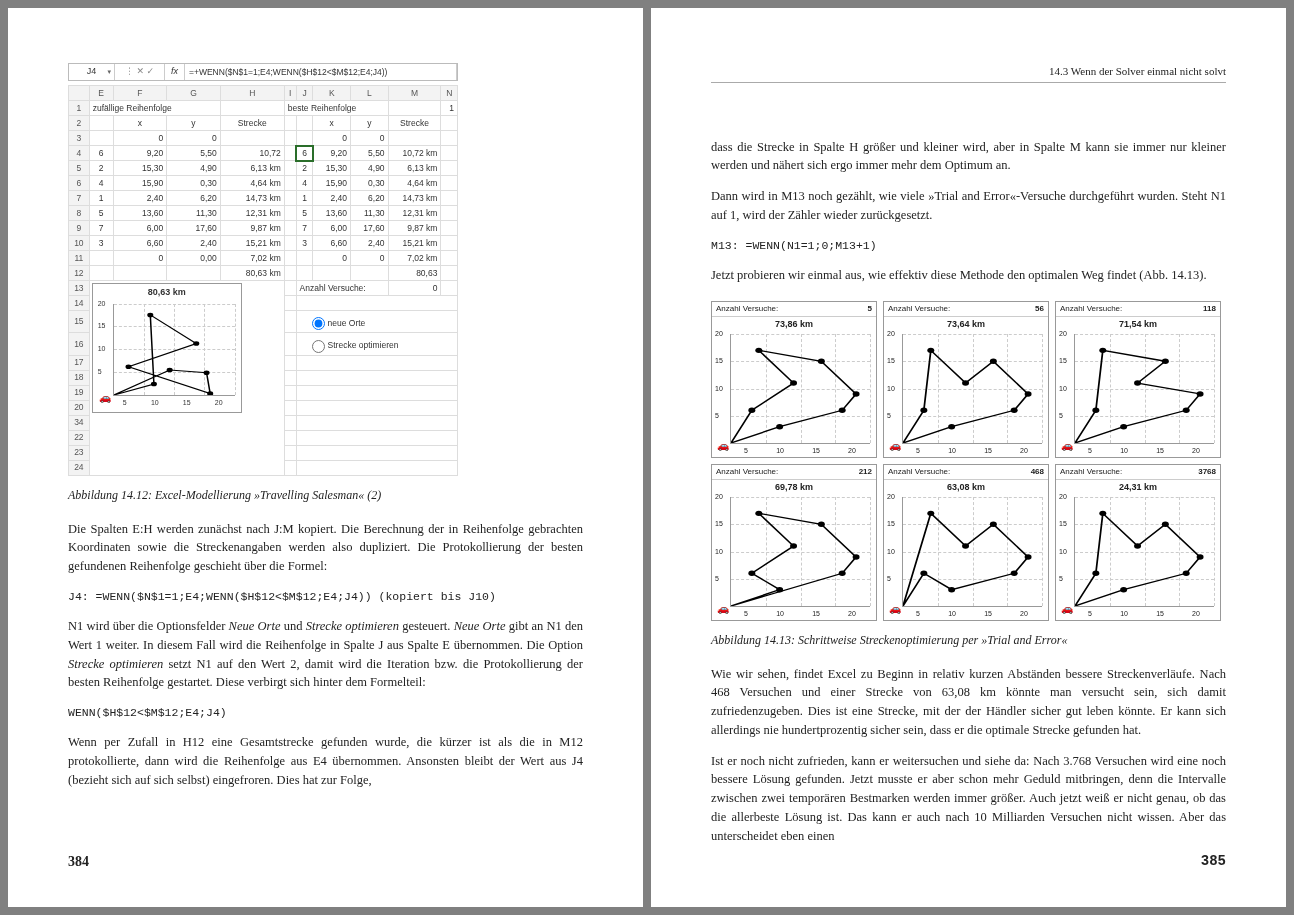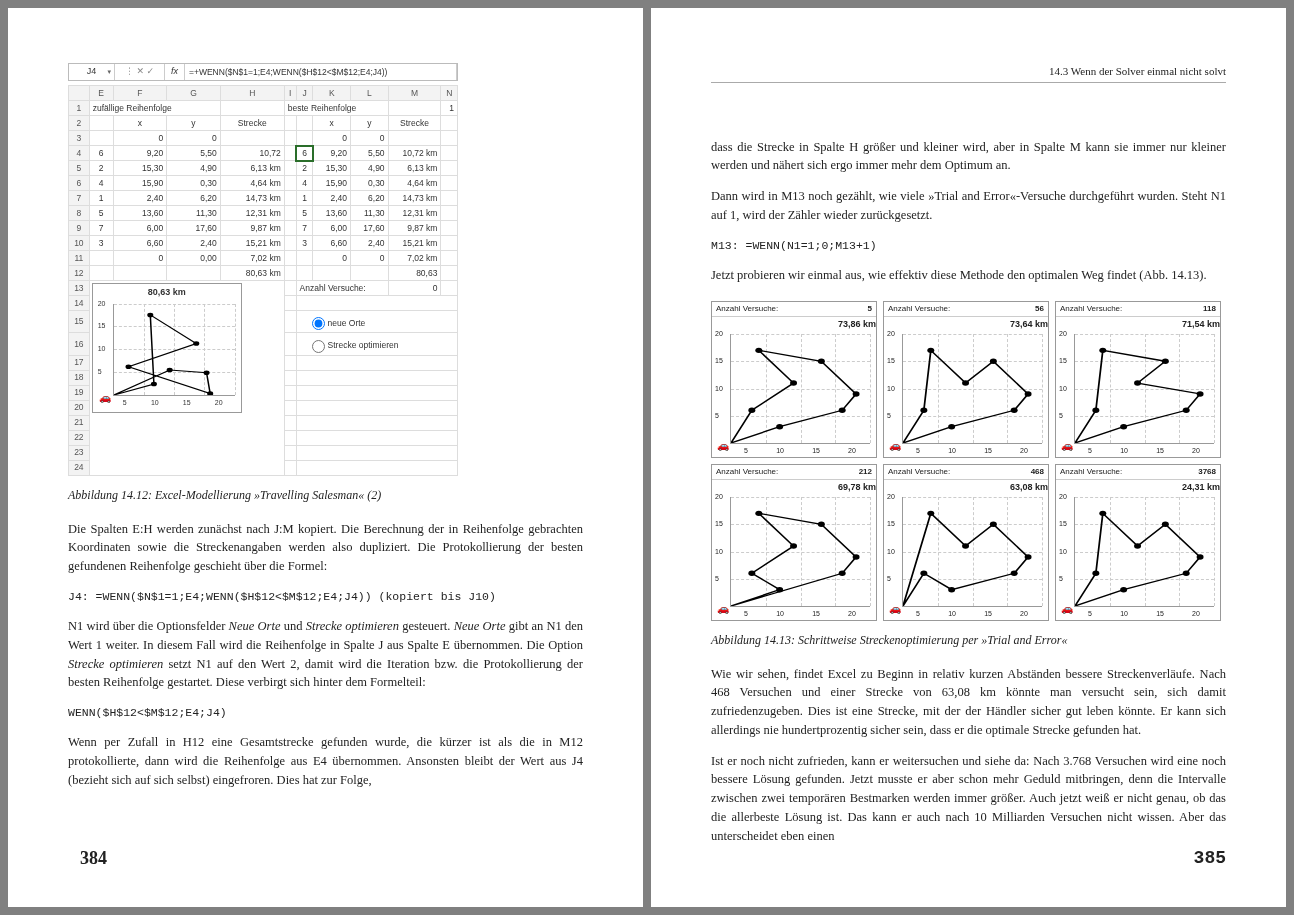--- a/index.html
+++ b/index.html
@@ -31,22 +31,21 @@
     font-size: 11px;
     border-bottom: 1px solid #aaa;
     padding-bottom: 2px;
     margin-bottom: 55px;
     text-align: right;
   }
   .page-num {
     position: absolute;
     bottom: 35px;
     font-weight: bold;
-    font-size: 18px;
-    margin-left: 12px;
+    font-size: 14px;
   }
   .pn-left { left: 60px; }
   .pn-right { right: 60px; font-family: Liberation Mono, monospace; }
   .para { margin: 12px 0; text-align: justify; }
   .caption { font-style: italic; margin: 10px 0 16px 0; font-size: 12px; }
   .mono { font-family: "Courier New", monospace; font-size: 11.5px; margin: 10px 0; }
 
   
   .excel-block {
     font-family: Arial, sans-serif;
@@ -97,21 +96,21 @@
   .six-grid {
     display: grid;
     grid-template-columns: repeat(3, 1fr);
     gap: 6px;
     width: 510px;
     margin: 16px 0 8px 0;
     font-family: Arial, sans-serif;
   }
   .panel { border: 1px solid #999; font-size:8px; }
   .panel-head { display:flex; justify-content:space-between; padding: 1px 4px; border-bottom:1px solid #ccc; }
-  .panel-sub { text-align:right; font-weight:bold; font-size:9px; padding:1px 0; }
+  .panel-sub { text-align:center; font-weight:bold; font-size:9px; padding:1px 0; }
   .plot-area { position:relative; height:110px; margin: 2px 6px 2px 18px; border-left:1px solid #999; border-bottom:1px solid #999;}
   .ytick { position:absolute; left:-16px; font-size:7px; transform:translateY(-50%); }
   .xticks { display:flex; justify-content:space-around; font-size:7px; margin-left:18px; margin-right:6px;}
   .gridline-h { position:absolute; left:0; right:0; border-top:1px dashed #ccc; }
   .gridline-v { position:absolute; top:0; bottom:0; border-left:1px dashed #ccc; }
   svg.tsp-path { position:absolute; inset:0; width:100%; height:100%; }
   .home-icon { position:absolute; left:-14px; bottom:-10px; font-size:10px; }
 </style>
 </head>
 <body>
@@ -373,21 +372,21 @@
             <th>19</th>
             <td></td>
             <td colspan="5"></td>
           </tr>
       <tr>
             <th>20</th>
             <td></td>
             <td colspan="5"></td>
           </tr>
       <tr>
-            <th>21</th>
+            <th>34</th>
             <td></td>
             <td colspan="5"></td>
           </tr>
       <tr>
             <th>22</th>
             <td></td>
             <td colspan="5"></td>
           </tr>
       <tr>
             <th>23</th>

